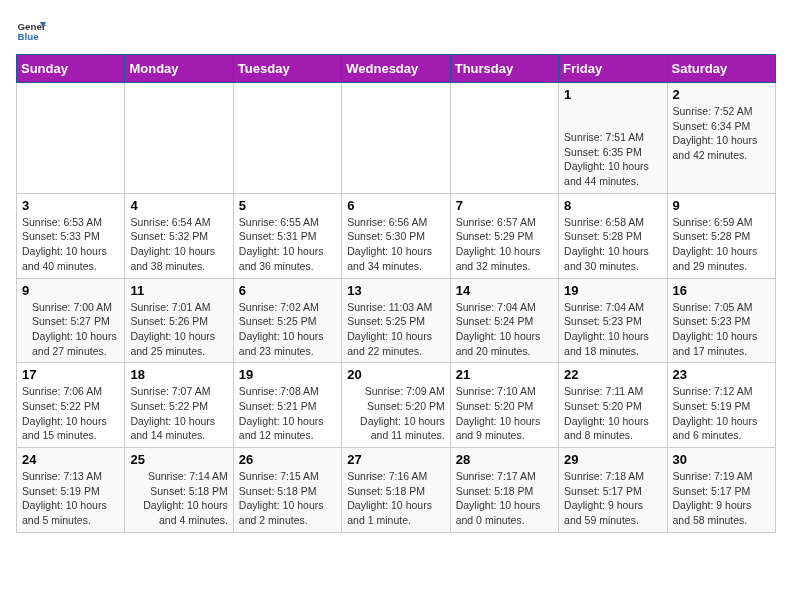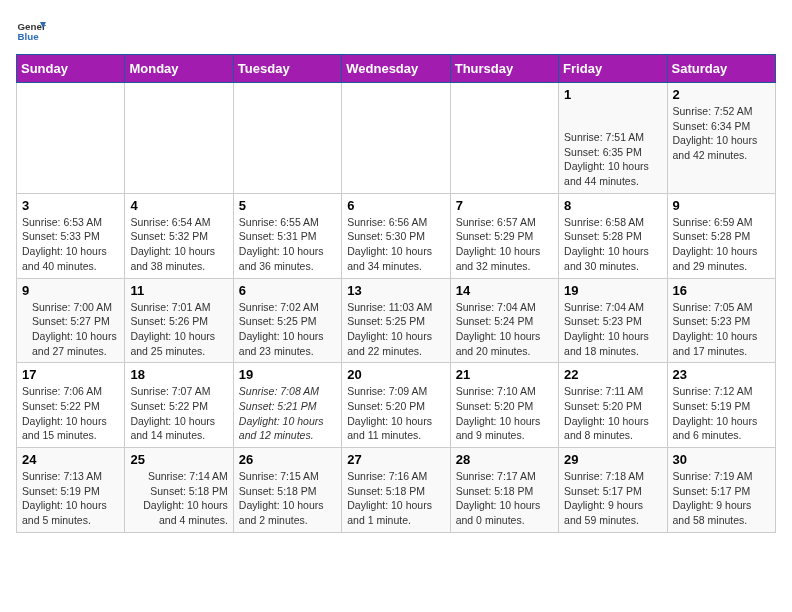--- a/index.html
+++ b/index.html
@@ -221,27 +221,27 @@
 Daylight: 10 hours and 15 minutes.</div>
         </td>
         <td>
           <div class="day-number">18</div>
           <div class="day-info" style="white-space: pre-line;">Sunrise: 7:07 AM
 Sunset: 5:22 PM
 Daylight: 10 hours and 14 minutes.</div>
         </td>
         <td>
           <div class="day-number">19</div>
-          <div class="day-info" style="white-space: pre-line; font-style: italic;">Sunrise: 7:08 AM
+          <div class="day-info" style="white-space: pre-line;">Sunrise: 7:08 AM
 Sunset: 5:21 PM
 Daylight: 10 hours and 12 minutes.</div>
         </td>
         <td>
           <div class="day-number">20</div>
-          <div class="day-info" style="white-space: pre-line;">Sunrise: 7:09 AM
+          <div class="day-info" style="white-space: pre-line; text-align: right;">Sunrise: 7:09 AM
 Sunset: 5:20 PM
 Daylight: 10 hours and 11 minutes.</div>
         </td>
         <td>
           <div class="day-number">21</div>
           <div class="day-info" style="white-space: pre-line;">Sunrise: 7:10 AM
 Sunset: 5:20 PM
 Daylight: 10 hours and 9 minutes.</div>
         </td>
         <td>

